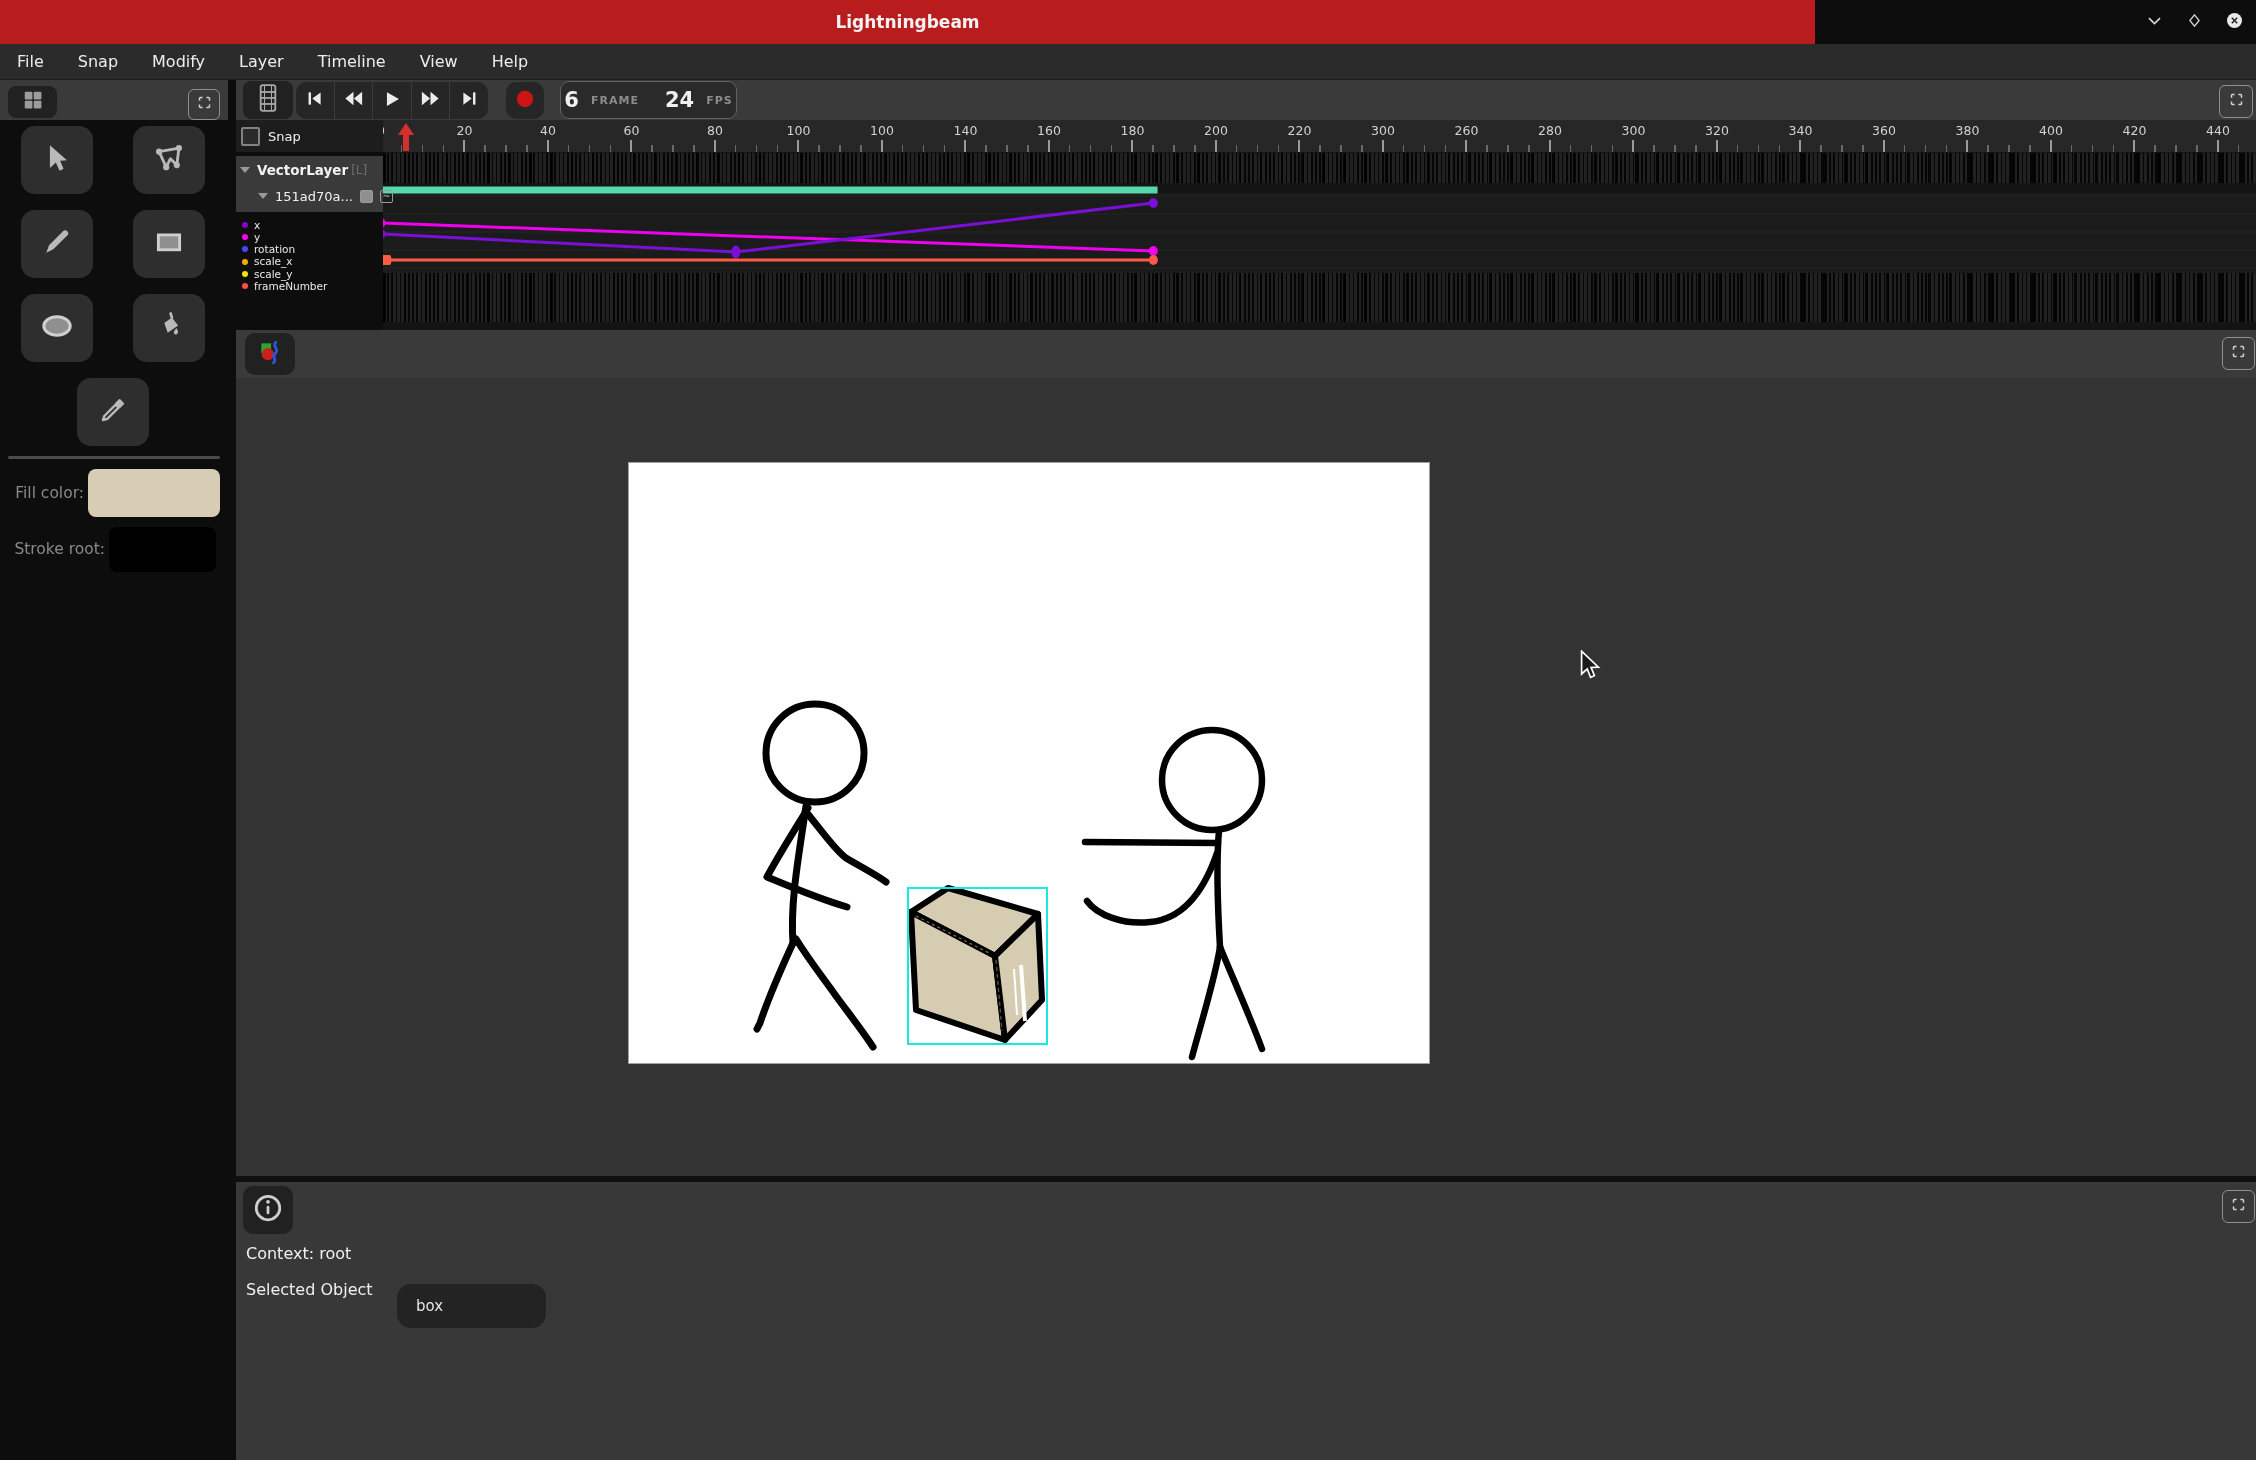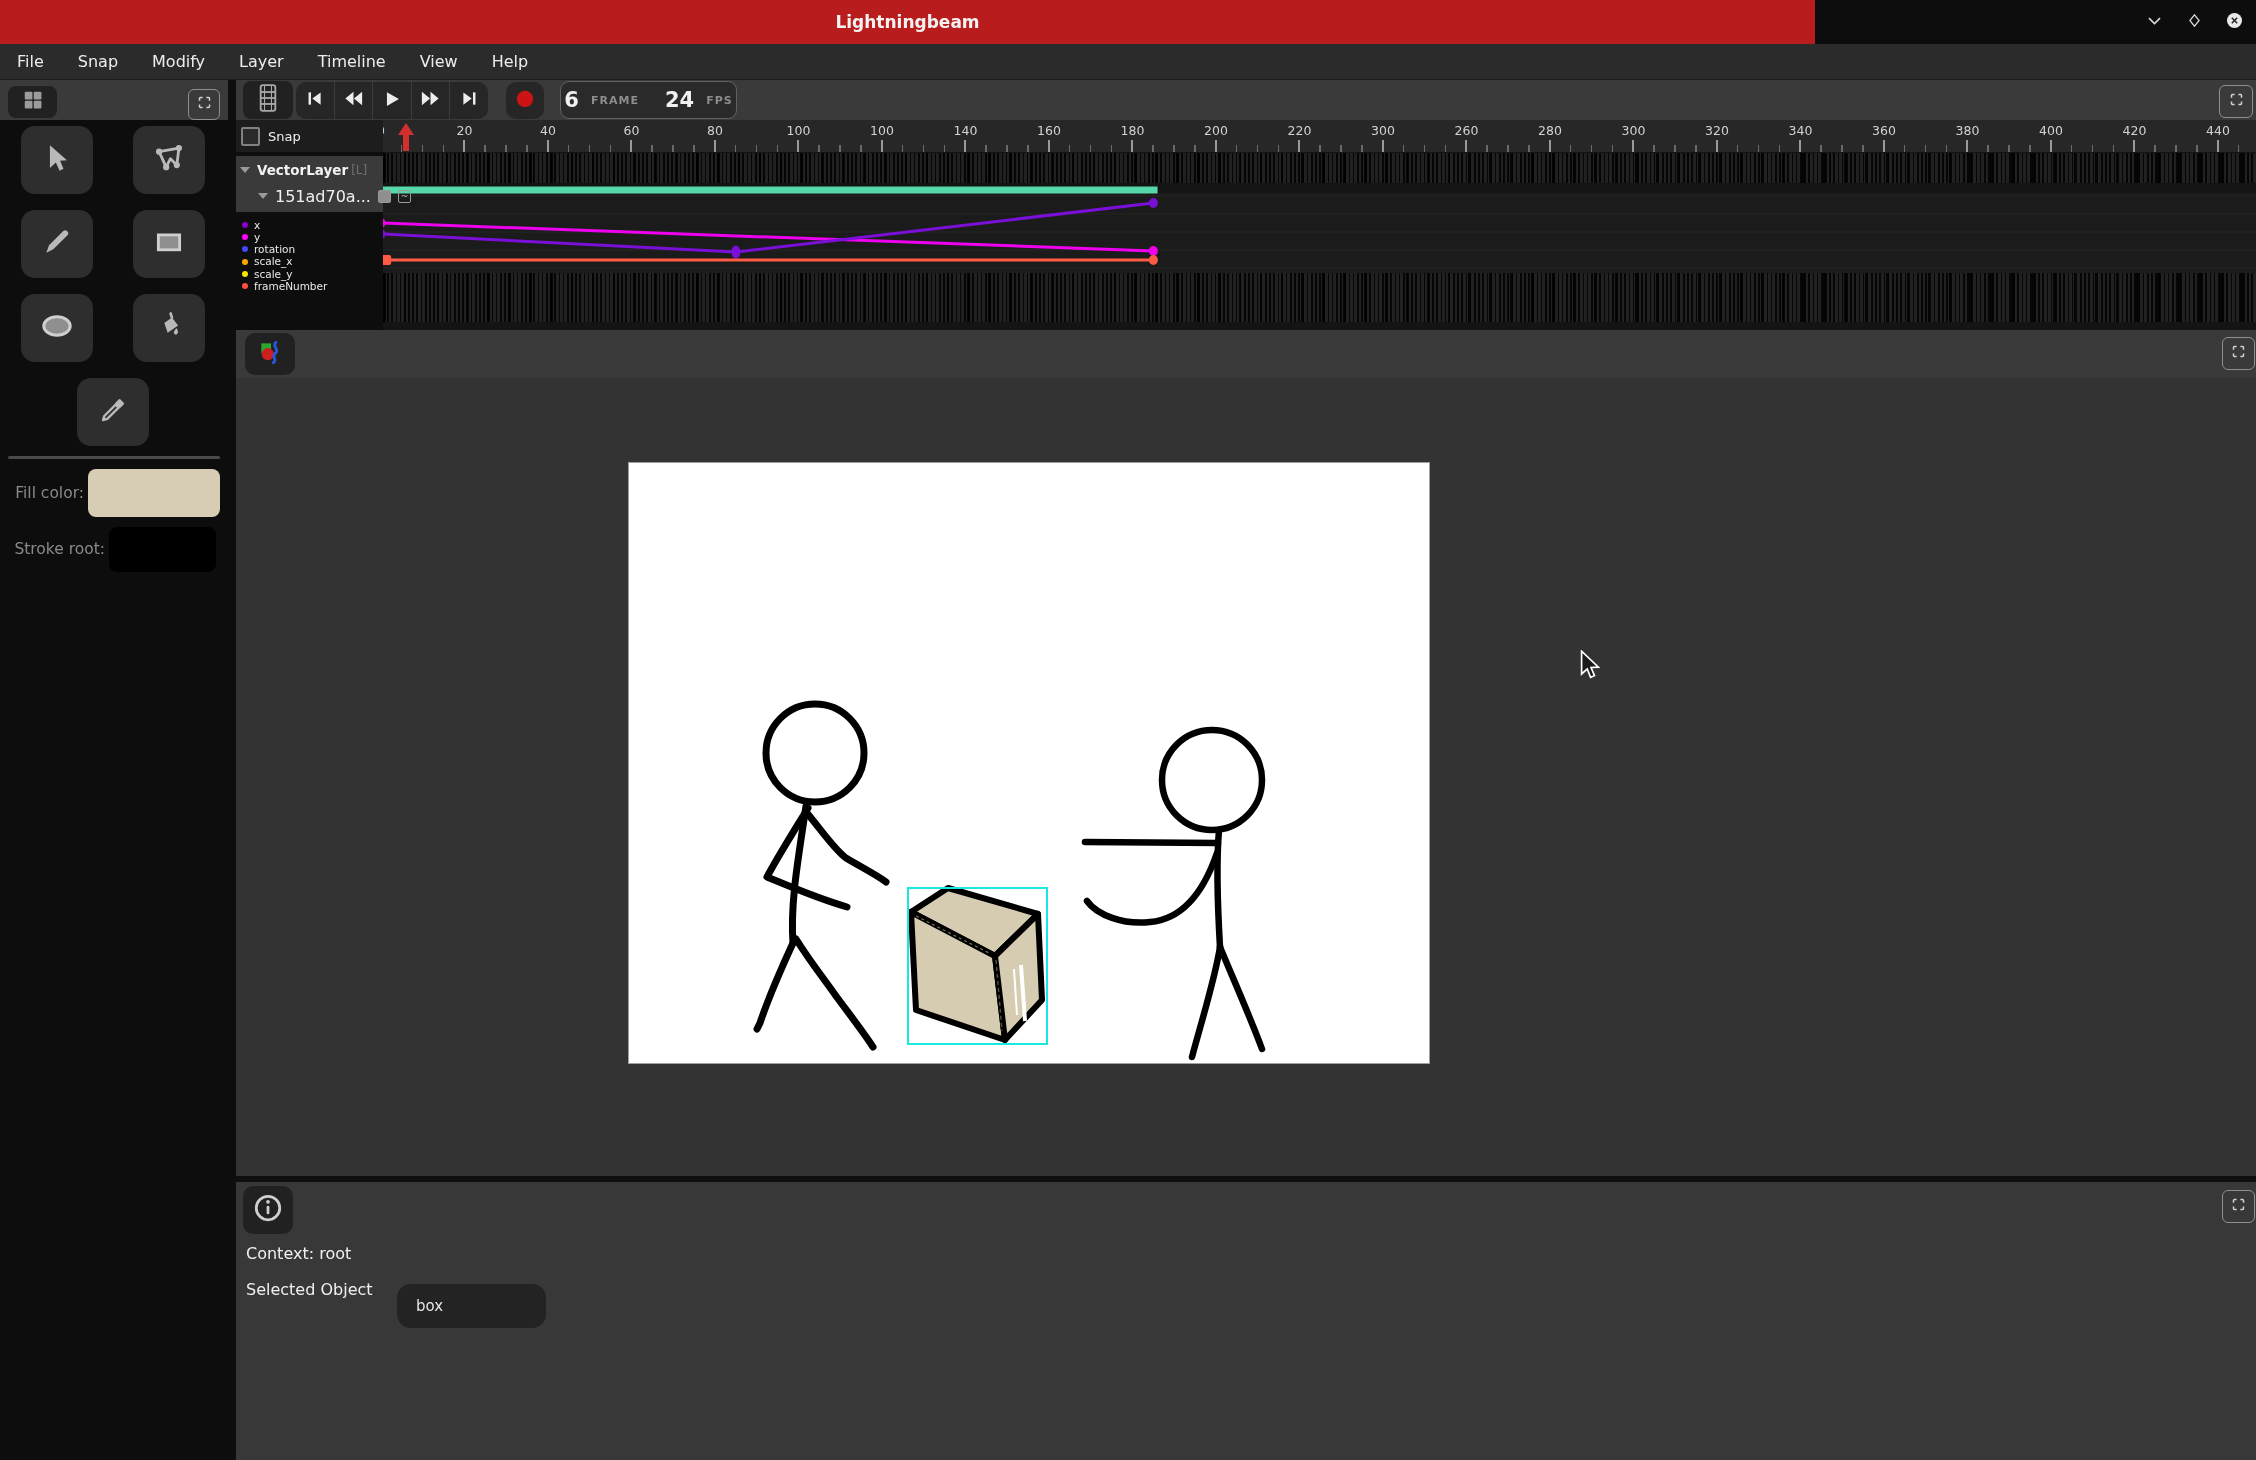--- a/index.html
+++ b/index.html
@@ -52,21 +52,21 @@
       background-image:repeating-linear-gradient(90deg,rgba(0,0,0,.85) 0 2.6px,transparent 2.6px 20.875px),
                        repeating-linear-gradient(90deg,#060606 0 1.6px,#212121 1.6px 4.18px);}
   #lane-area{position:absolute;left:0;top:41px;width:1873px;height:80px;background:#1b1b1b;}
   
   #layer-block{left:236px;top:156px;width:147px;height:56px;background:#3a3a3a;}
   .tri{width:0;height:0;border-left:5px solid transparent;border-right:5px solid transparent;border-top:6px solid #9a9a9a;display:inline-block;}
   #vl-row{left:240px;top:158px;height:24px;display:flex;align-items:center;gap:7px;}
   #vl-name{font-size:13.5px;font-weight:bold;color:#f2f2f2;}
   #vl-suffix{font-size:12px;color:#6f6f6f;margin-left:-4px;}
   #sub-row{left:258px;top:184px;height:24px;display:flex;align-items:center;gap:7px;}
-  #sub-name{font-size:16px;color:#f0f0f0;}
+  #sub-name{font-size:13px;color:#f0f0f0;}
   .mini-btn{width:13px;height:13px;border:1.5px solid #9a9a9a;border-radius:2px;box-sizing:border-box;
             display:flex;align-items:center;justify-content:center;font-size:9px;color:#bdbdbd;line-height:1;}
   .mini-fill{background:#8f8f8f;}
   #props{left:242px;top:219px;}
   .prop-row{height:12.2px;display:flex;align-items:center;gap:6px;}
   .prop-dot{width:6px;height:6px;border-radius:50%;}
   .prop-name{font-size:10.5px;color:#e9e9e9;line-height:1;}
   
   #canvas-header{left:236px;top:330px;width:2020px;height:48px;background:#3a3a3a;}
   #viewport{left:236px;top:378px;width:2020px;height:798px;background:#333333;}

